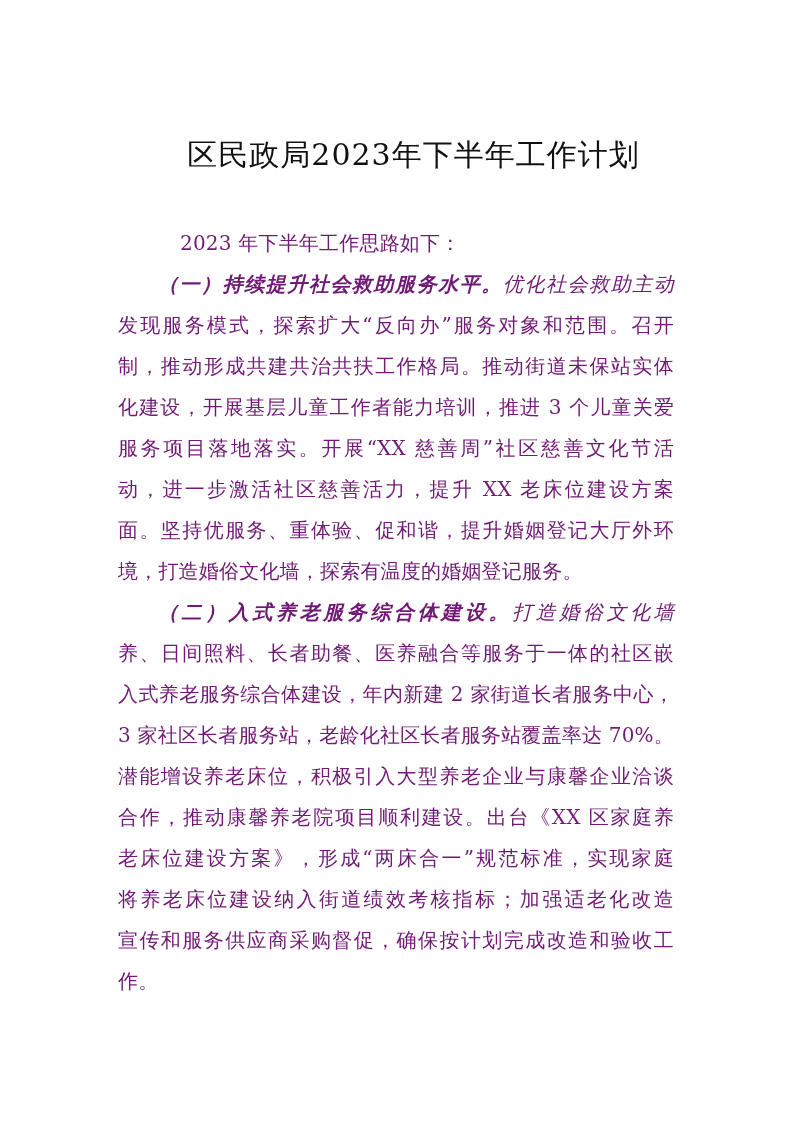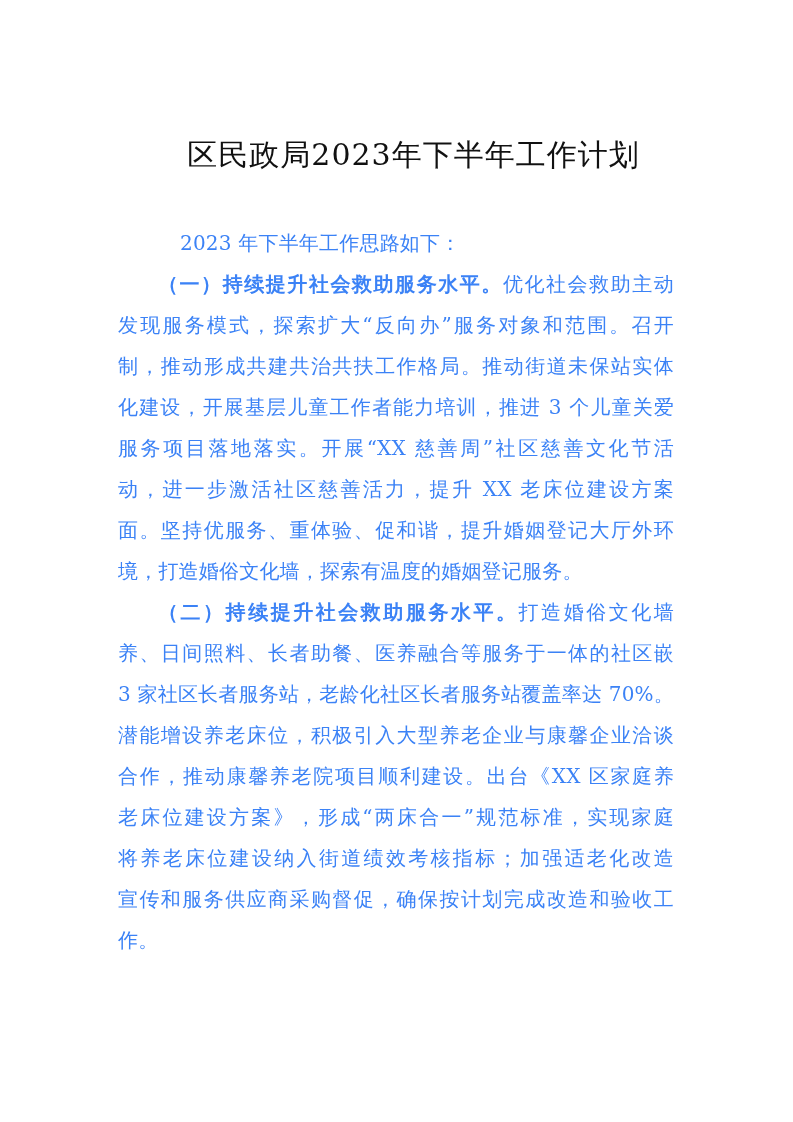--- a/index.html
+++ b/index.html
@@ -6,29 +6,29 @@
     body { width: 793px; height: 1122px; position: relative; overflow: hidden; color: #111; }
     .page { position: absolute; left: 0; top: 0; width: 793px; height: 1122px; }
     .title {
       position: absolute; left: 0; top: 133px; width: 793px; text-align: center;
       font-family: "DejaVu Serif", "Liberation Serif", serif;
       font-size: 30px; line-height: 44px; letter-spacing: 1px; color: #111; margin-left: 17px;
     }
     .body {
       position: absolute; left: 118px; top: 223px; width: 556px;
       font-family: "DejaVu Serif", "Liberation Serif", serif;
-      font-size: 20px; line-height: 41px; color: #3b82f6;
+      font-size: 20px; line-height: 41px; color: #701a75;
     }
     .line {
       display: block; height: 41px; white-space: nowrap;
       text-align: justify; text-align-last: justify;
       letter-spacing: 0.2px;
     }
     .line.last { text-align-last: left; }
-    .indent { padding-left: 40px; }
+    .indent { padding-left: 40px; font-style: italic; }
     .intro { padding-left: 62px; text-align-last: left; }
     .head-bold { font-weight: bold; }
   </style>
 </head>
 <body>
 
 <div class="page">
   <div class="title">区民政局2023年下半年工作计划</div>
 
   <div class="body">
@@ -36,22 +36,23 @@
 
     <span class="line indent"><span class="head-bold">（一）持续提升社会救助服务水平。</span><span>优化社会救助主动</span></span>
     <span class="line">发现服务模式，探索扩大“反向办”服务对象和范围。召开</span>
     <span class="line">制，推动形成共建共治共扶工作格局。推动街道未保站实体</span>
     <span class="line">化建设，开展基层儿童工作者能力培训，推进 3 个儿童关爱</span>
     <span class="line">服务项目落地落实。开展“XX 慈善周”社区慈善文化节活</span>
     <span class="line">动，进一步激活社区慈善活力，提升 XX 老床位建设方案</span>
     <span class="line">面。坚持优服务、重体验、促和谐，提升婚姻登记大厅外环</span>
     <span class="line last">境，打造婚俗文化墙，探索有温度的婚姻登记服务。</span>
 
-    <span class="line indent"><span class="head-bold">（二）持续提升社会救助服务水平。</span><span>打造婚俗文化墙</span></span>
+    <span class="line indent"><span class="head-bold">（二）入式养老服务综合体建设。</span><span>打造婚俗文化墙</span></span>
     <span class="line">养、日间照料、长者助餐、医养融合等服务于一体的社区嵌</span>
+    <span class="line">入式养老服务综合体建设，年内新建 2 家街道长者服务中心，</span>
     <span class="line">3 家社区长者服务站，老龄化社区长者服务站覆盖率达 70%。</span>
     <span class="line">潜能增设养老床位，积极引入大型养老企业与康馨企业洽谈</span>
     <span class="line">合作，推动康馨养老院项目顺利建设。出台《XX 区家庭养</span>
     <span class="line">老床位建设方案》，形成“两床合一”规范标准，实现家庭</span>
     <span class="line">将养老床位建设纳入街道绩效考核指标；加强适老化改造</span>
     <span class="line">宣传和服务供应商采购督促，确保按计划完成改造和验收工</span>
     <span class="line last">作。</span>
   </div>
 </div>
 

